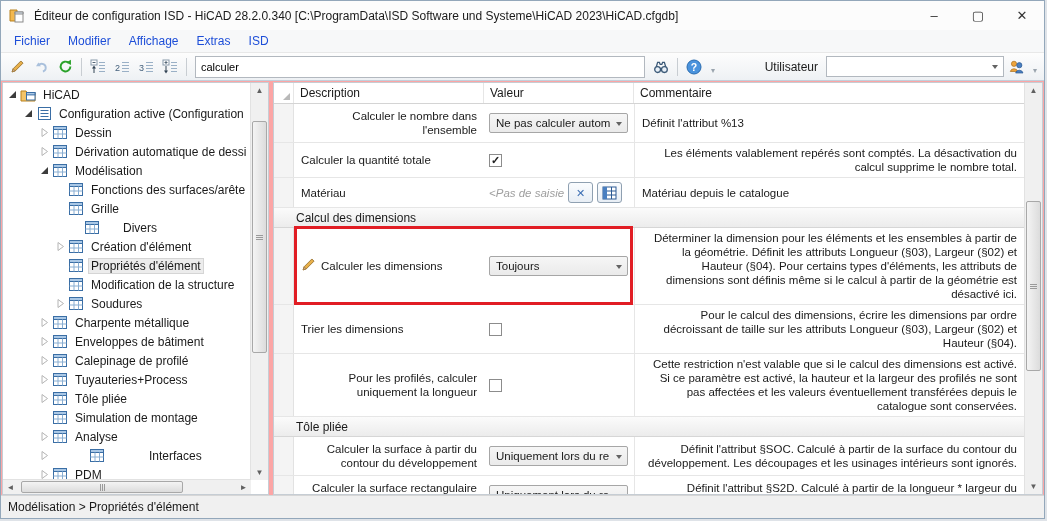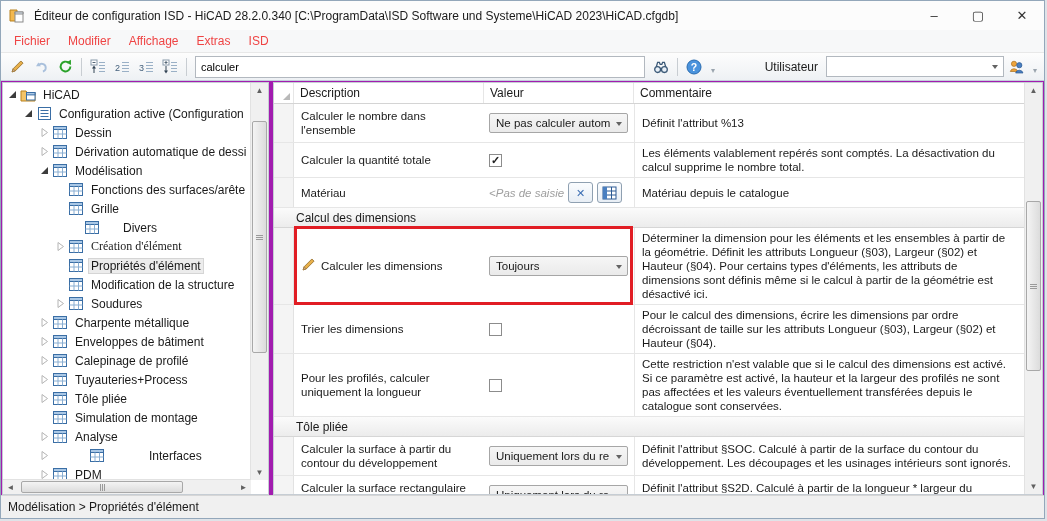--- a/index.html
+++ b/index.html
@@ -9,37 +9,37 @@
 
   
   .titlebar{height:29px;background:#fcfcfc;display:flex;align-items:center;padding-left:8px;flex:0 0 auto;}
   .app-icon{width:18px;height:16px;margin-right:7px;flex:0 0 auto;}
   .title-text{flex:1;font-size:12px;white-space:nowrap;overflow:hidden;}
   .win-controls{display:flex;height:100%;flex:0 0 auto;}
   .win-btn{width:44px;display:flex;align-items:center;justify-content:center;font-size:13px;color:#333;cursor:default;}
 
   
   .menubar{height:22px;background:#f7f8f9;display:flex;align-items:center;padding-left:4px;flex:0 0 auto;}
-  .menu-item{padding:2px 9px;color:#ef4444;}
+  .menu-item{padding:2px 9px;color:#1d4ed8;}
 
   
   .toolbar{height:27px;background:linear-gradient(#fdfdfd,#eef1f4);border-top:1px solid #e8e8e8;
     border-bottom:1px solid #c3cfdb;display:flex;align-items:center;padding:0 4px;flex:0 0 auto;}
   .tb-btn{width:24px;height:22px;display:flex;align-items:center;justify-content:center;border-radius:2px;}
   .tb-sep{width:1px;height:18px;background:#c8cdd2;margin:0 4px;}
   .search-input{width:438px;height:18px;border:1px solid #b2b8bf;padding:1px 5px;font-size:11px;
     font-family:"Liberation Sans",sans-serif;background:#fff;margin:0 4px;}
   .spacer{flex:1;}
   .user-label{margin:0 8px 0 4px;}
   .user-combo{width:176px;height:19px;border:1px solid #b2b8bf;background:#fff;display:flex;align-items:center;position:relative;}
   .user-combo .cmb-arrow{position:absolute;right:5px;}
   .overflow-chip{width:10px;height:16px;display:flex;align-items:flex-end;justify-content:center;color:#9aa4ae;font-size:8px;margin-left:2px;}
 
   
-  .main{flex:1;display:flex;padding:1px 1px 0 1px;min-height:0;background:#a21caf;}
+  .main{flex:1;display:flex;padding:1px 1px 0 1px;min-height:0;background:#fca5a5;text-align:right;}
   .tree-panel{width:265px;flex:0 0 auto;border:1px solid #c6cdd4;background:#fff;position:relative;overflow:hidden;margin-right:4px;}
   .tree-scrollable{position:absolute;left:0;top:0;right:17px;bottom:14px;overflow:hidden;padding-top:2px;}
   .tree-row{height:19px;display:flex;align-items:center;white-space:nowrap;}
   .expander{width:12px;height:12px;flex:0 0 auto;display:flex;align-items:center;justify-content:center;margin-right:2px;}
   .tree-icon{width:16px;height:14px;flex:0 0 auto;display:flex;align-items:center;justify-content:center;margin-right:4px;}
   .tree-label{padding:1px 3px;}
   .tree-label.selected{background:#ececec;border:1px solid #d5d5d5;padding:0 2px;}
 
   
   .sb{background:#f0f0f0;position:absolute;}
@@ -343,21 +343,21 @@
               <svg width="14" height="13" viewBox="0 0 14 13">
                 <rect x="0.5" y="0.5" width="13" height="12" fill="#fff" stroke="#3a6ea5"></rect>
                 <rect x="0.5" y="0.5" width="13" height="3" fill="#aac8e6" stroke="#3a6ea5"></rect>
                 <line x1="5" y1="3.5" x2="5" y2="12.5" stroke="#89aed2"></line>
                 <line x1="9.5" y1="3.5" x2="9.5" y2="12.5" stroke="#89aed2"></line>
                 <line x1="0.5" y1="8" x2="13.5" y2="8" stroke="#89aed2"></line>
               </svg>
             </span>
             <span class="tree-label">Divers</span>
           </div>
-          <div class="tree-row" style="padding-left: 51px; font-family: Liberation Serif, serif;">
+          <div class="tree-row" style="padding-left: 51px;">
             <span class="expander">
               <svg width="9" height="9" viewBox="0 0 9 9">
                 <polygon points="2,0.5 7.5,4.5 2,8.5" fill="#fff" stroke="#b4b4b4"></polygon>
               </svg>
             </span>
             <span class="tree-icon">
               <svg width="14" height="13" viewBox="0 0 14 13">
                 <rect x="0.5" y="0.5" width="13" height="12" fill="#fff" stroke="#3a6ea5"></rect>
                 <rect x="0.5" y="0.5" width="13" height="3" fill="#aac8e6" stroke="#3a6ea5"></rect>
                 <line x1="5" y1="3.5" x2="5" y2="12.5" stroke="#89aed2"></line>

